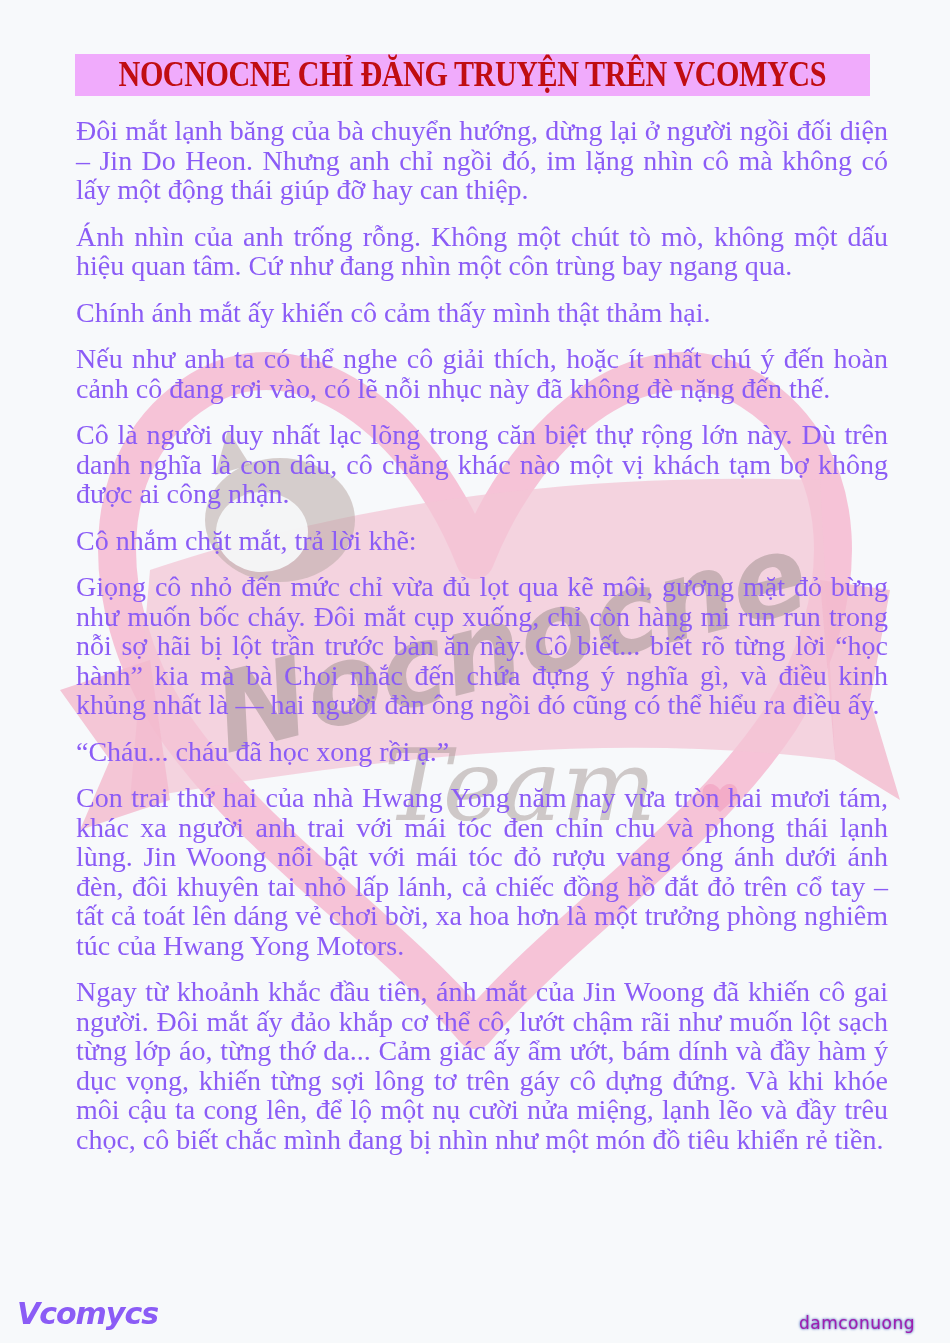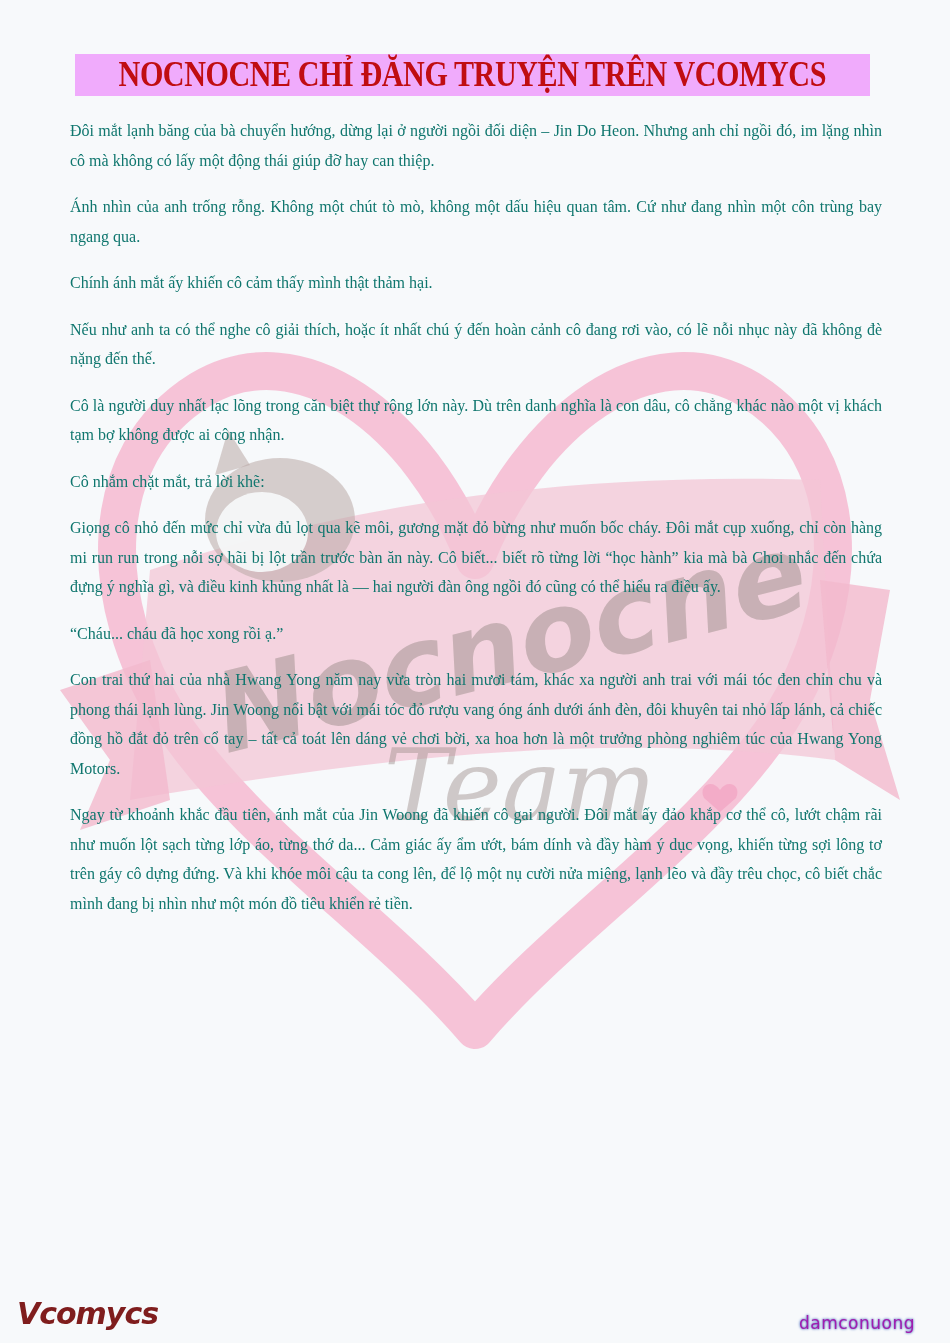--- a/index.html
+++ b/index.html
@@ -19,29 +19,29 @@
     background: #f0abfc;
     display: flex; align-items: center; justify-content: center;
   }
   .title {
     color: #c00d12; font-weight: bold; font-size: 35px;
     letter-spacing: -0.5px; white-space: nowrap;
     transform: scaleX(0.86); transform-origin: center;
     font-family: "Liberation Serif", "DejaVu Serif", serif;
   }
   .body-text {
-    position: absolute; left: 70px; top: 116px; width: 812px;
-    color: #0f766e; font-size: 16px; line-height: 29.5px;
+    position: absolute; left: 76px; top: 116px; width: 812px;
+    color: #8b5cf6; font-size: 28px; line-height: 29.5px;
     text-align: justify;
   }
   .body-text p { margin: 0 0 17px 0; }
   .footer-logo {
     position: absolute; left: 17px; top: 1296px;
     font-family: "DejaVu Sans", sans-serif; font-style: italic; font-weight: bold;
-    font-size: 30px; color: #7f1d1d; letter-spacing: -1px;
+    font-size: 30px; color: #8b5cf6; letter-spacing: -1px;
   }
   .footer-credit {
     position: absolute; right: 35px; top: 1313px;
     font-family: "DejaVu Sans", sans-serif; font-size: 17px;
     color: #a21caf; text-shadow: 0 0 3px #6a86c8, 0 0 2px #6a86c8;
     letter-spacing: 0.5px;
   }
 </style>
 </head>
 <body>

